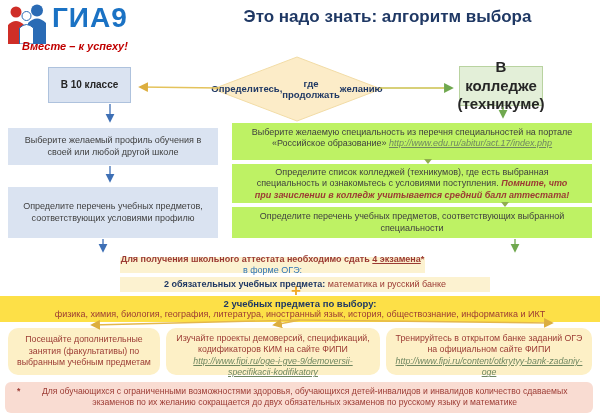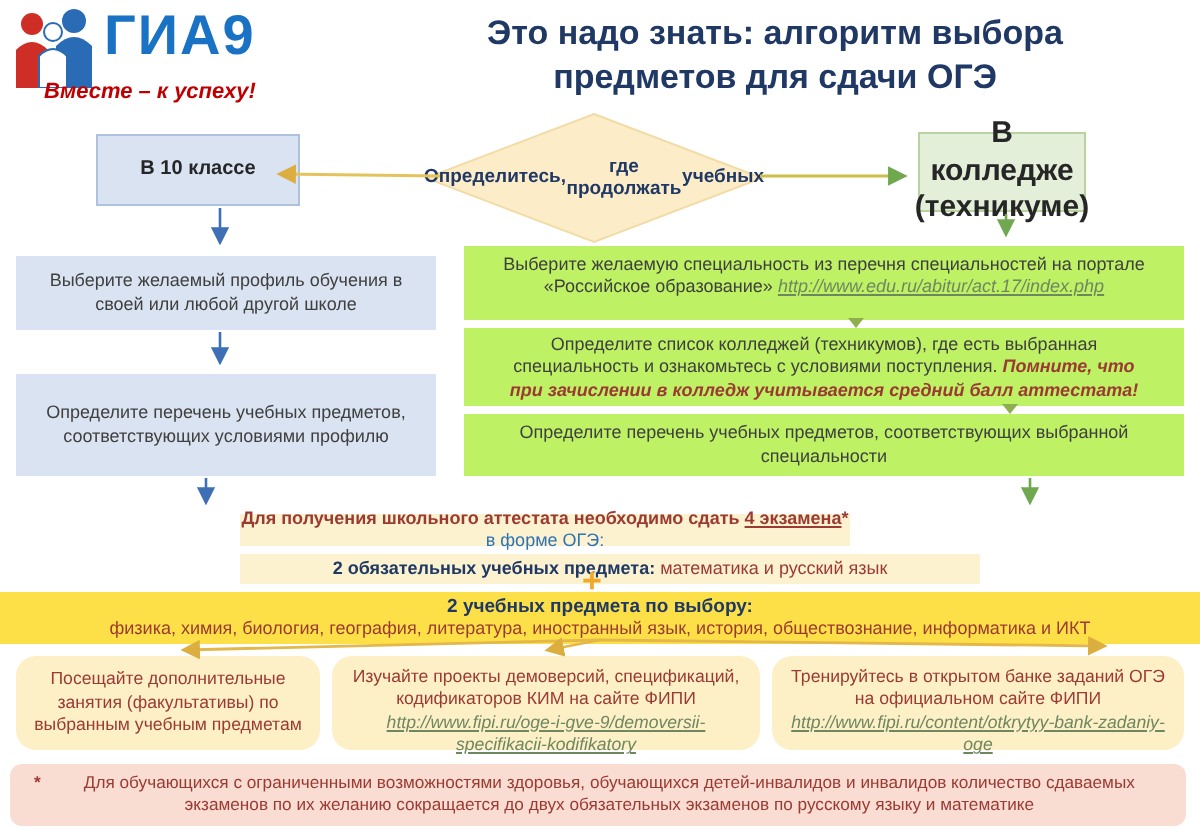--- a/index.html
+++ b/index.html
@@ -62,35 +62,34 @@
       <path d="M22 40 L22 19 Q31 10 40 19 L40 40 Z" fill="#2a6bb5"></path>
       <circle cx="20.5" cy="12" r="4.5" fill="#ffffff" stroke="#2a6bb5"></circle>
       <path d="M13.5 40 L13.5 24 Q20.5 17 27.5 24 L27.5 40 Z" fill="#ffffff" stroke="#2a6bb5"></path>
     </svg>
     <div class="logo-text">ГИА9</div>
     <div class="logo-tagline">Вместе – к успеху!</div>
   </div>
 
   <div class="abs title">
     <div>Это надо знать: алгоритм выбора</div>
-    <div>предметов для сдачи ОГЭ</div>
   </div>
 
-  <div class="center-box node-blue" style="left:48px;top:67px;width:102px;height:36px;">
+  <div class="center-box node-blue" style="left:48px;top:67px;width:83px;height:36px;">
     <span>В 10 классе</span>
   </div>
 
   <div class="abs diamond-wrap">
     <svg width="170" height="66" viewBox="0 0 170 66">
       <polygon points="85,1 169,33 85,65 1,33" fill="#fcecc8" stroke="#f2dca6" stroke-width="1"></polygon>
     </svg>
     <div class="diamond-label">
       <span>Определитесь,</span>
       <span>где продолжать</span>
-      <span>учебных</span>
+      <span>желанию</span>
     </div>
   </div>
 
   <div class="center-box node-green" style="left:459px;top:66px;width:84px;height:40px;flex-direction:column;">
     <span>В колледже</span>
     <span>(техникуме)</span>
   </div>
 
   <div class="center-box step-blue" style="left:8px;top:128px;width:210px;height:37px;">
     <span>Выберите желаемый профиль обучения в своей или любой другой школе</span>
@@ -115,21 +114,21 @@
     <span>
       <span class="bold red">Для получения школьного аттестата необходимо сдать</span>
       <span class="bold red u">4 экзамена</span><span class="bold red">*</span>
       <span class="blue-text">в форме ОГЭ:</span>
     </span>
   </div>
 
   <div class="center-box bar" style="left:120px;top:277px;width:370px;height:15px;">
     <span>
       <span class="bold navy">2 обязательных учебных предмета:</span>
-      <span class="red">математика и русский язык</span>
+      <span class="red">математика и русский банке</span>
     </span>
   </div>
 
   <div class="abs plus">+</div>
 
   <div class="abs wide-bar">
     <div class="l1">2 учебных предмета по выбору:</div>
     <div class="l2">физика, химия, биология, география, литература, иностранный язык, история, обществознание, информатика и ИКТ</div>
   </div>
 

